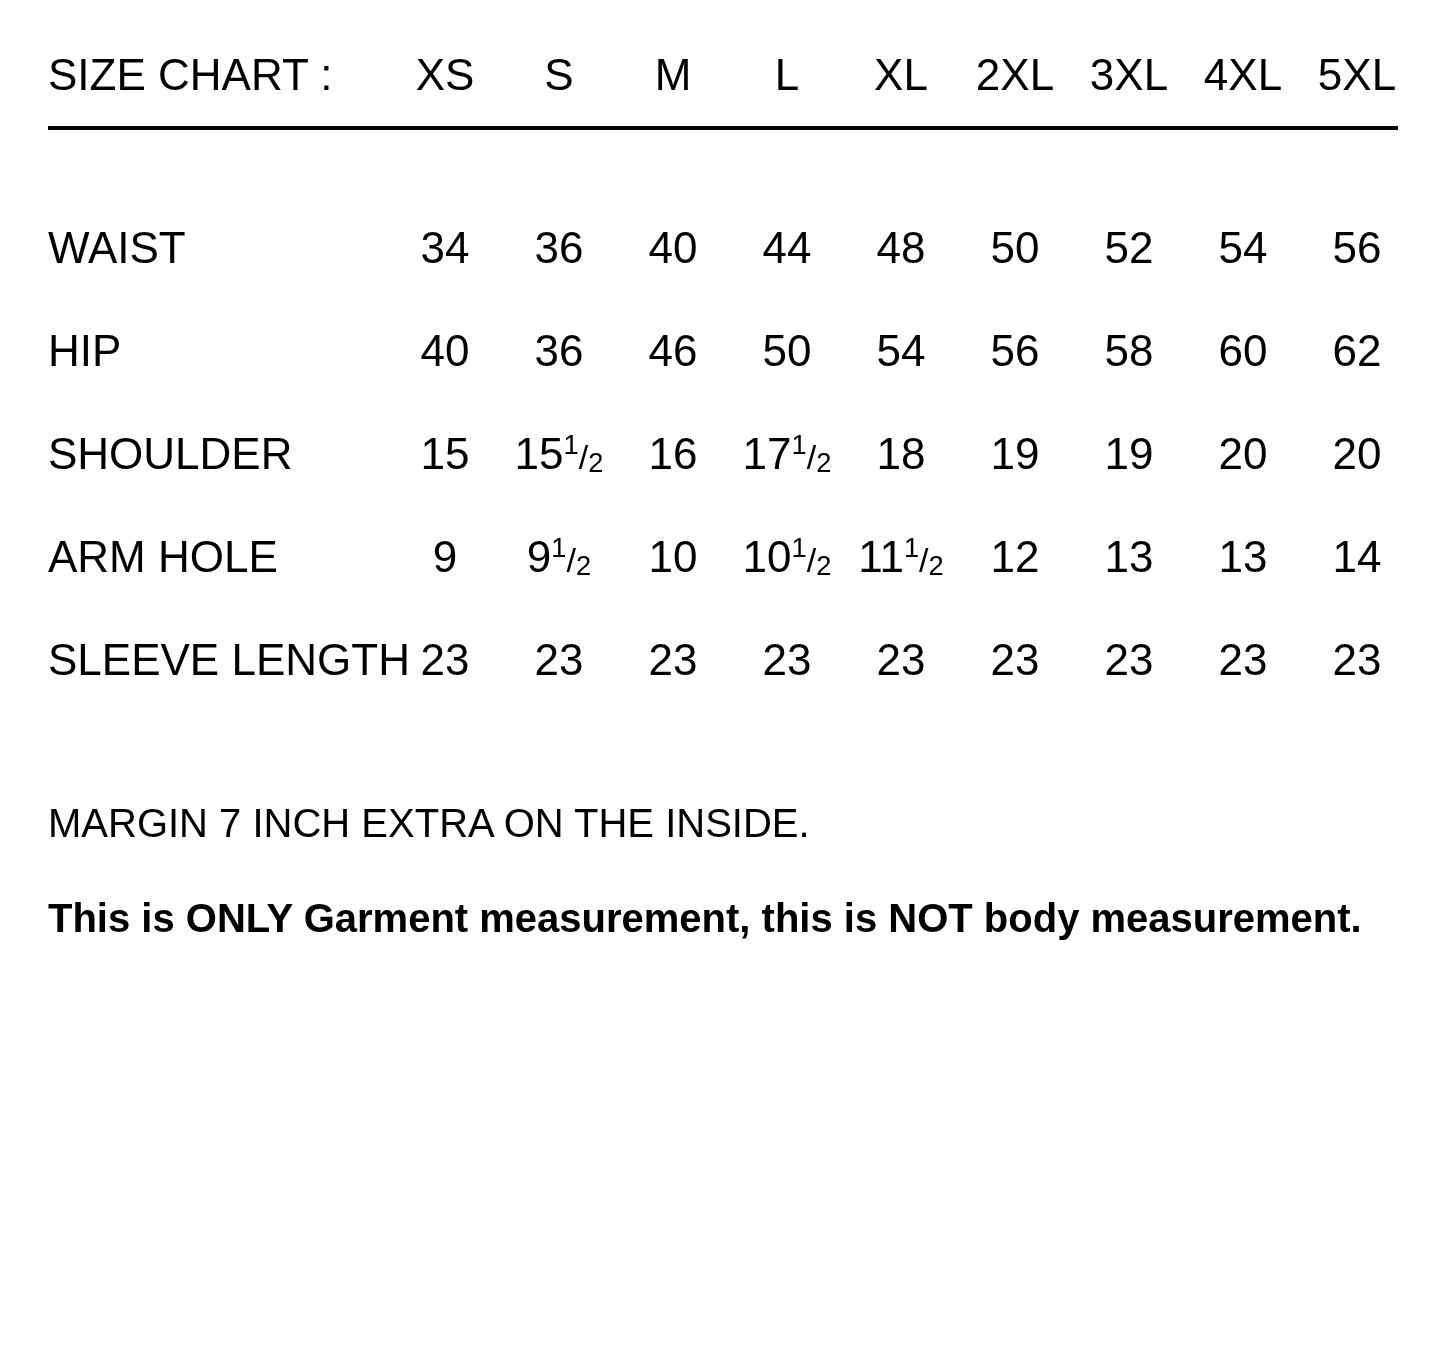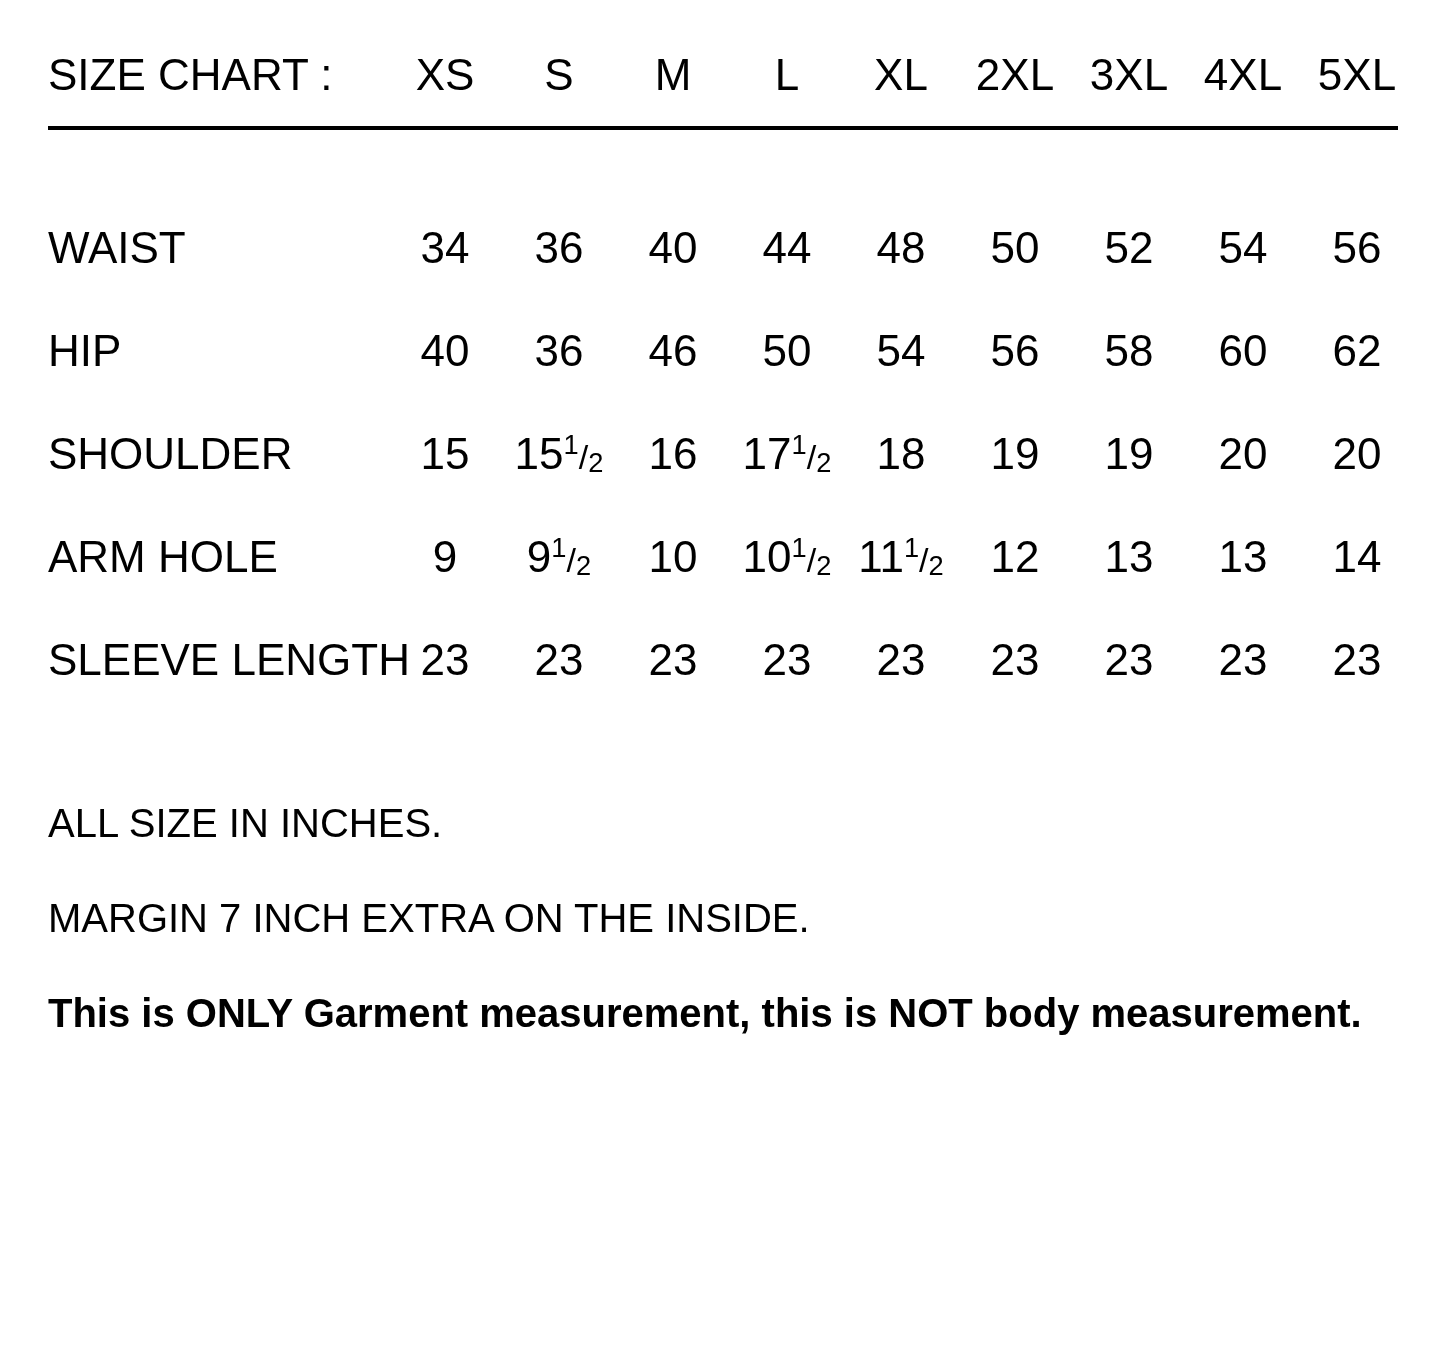--- a/index.html
+++ b/index.html
@@ -205,18 +205,17 @@
         <td>23</td>
         <td>23</td>
         <td>23</td>
         <td>23</td>
         <td>23</td>
       </tr>
     </tbody>
   </table>
 
   <div class="notes">
-    <div class="note">ALL SIZE IN INCHES.</div>
     <div class="note">MARGIN 7 INCH EXTRA ON THE INSIDE.</div>
     <div class="note bold">This is ONLY Garment measurement, this is NOT body measurement.</div>
   </div>
 
 </div>
 
 </body></html>

